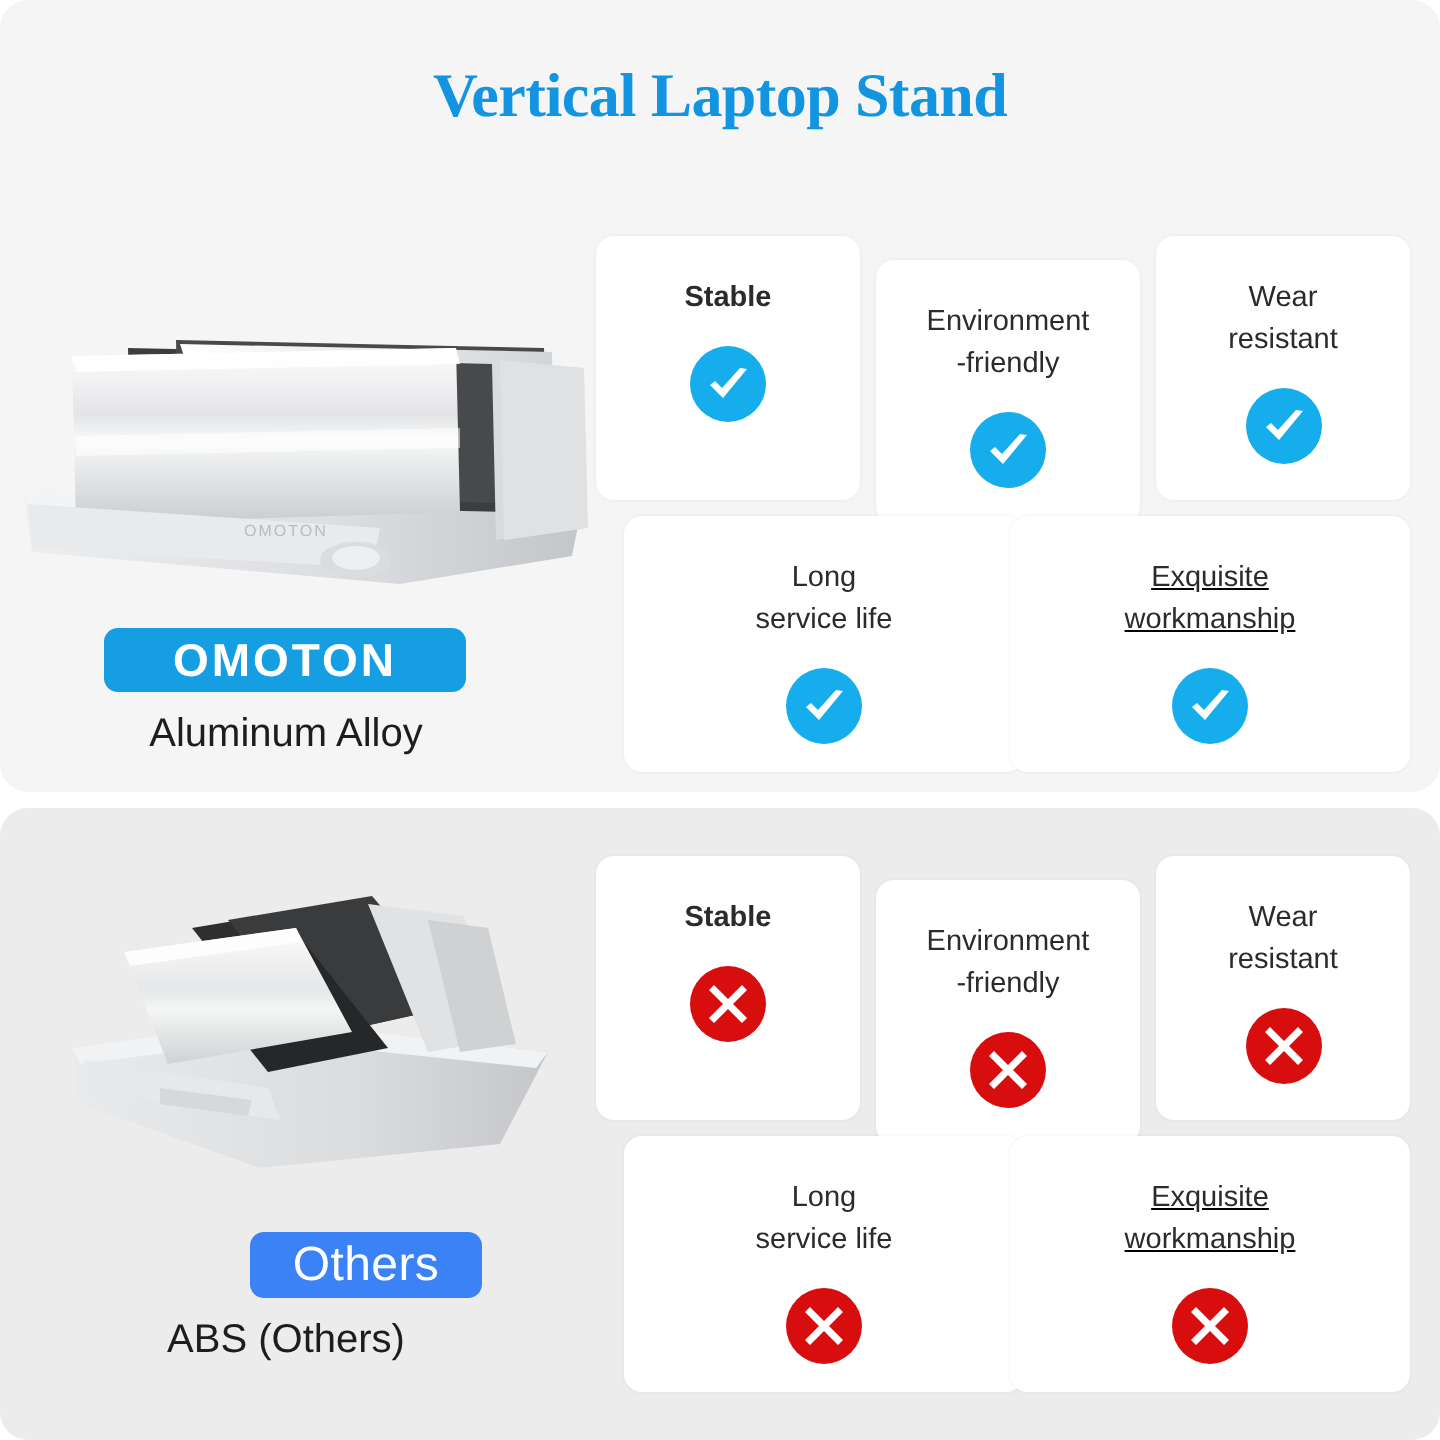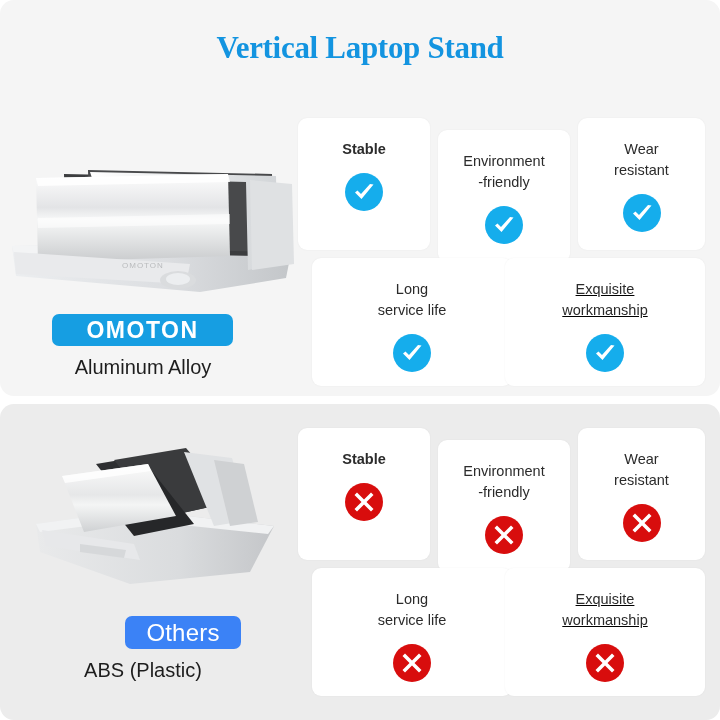--- a/index.html
+++ b/index.html
@@ -234,21 +234,21 @@
 
       <path d="M44 36 L130 24 L158 76 L66 92 Z" fill="url(#plFace)"></path>
       <path d="M44 36 L130 24 L133 31 L47 43 Z" fill="#ffffff" opacity="0.8"></path>
 
       <path d="M24 90 L116 104 L122 120 L28 106 Z" fill="#e7e8ea"></path>
       <path d="M62 104 L108 110 L106 118 L62 112 Z" fill="#d6d8da"></path>
     </svg>
   </div>
 
   <div class="badge badge-others">Others</div>
-  <div class="material material-bot">ABS (Plastic)</div>
+  <div class="material material-bot">ABS (Others)</div>
 
   <div class="cards cards-bot" style="width:407px; height:268px;">
 
     <div class="card r1c1">
       <div class="card-label">Stable</div>
       <div class="card-icon">
         <svg class="icon-circle" width="38" height="38" viewBox="0 0 38 38">
           <circle cx="19" cy="19" r="19" fill="#d80d0d"></circle>
           <path d="M12 9.5 L19 16.5 L26 9.5 L28.5 12 L21.5 19 L28.5 26 L26 28.5 L19 21.5 L12 28.5 L9.5 26 L16.5 19 L9.5 12 Z" fill="#ffffff"></path>
         </svg>

